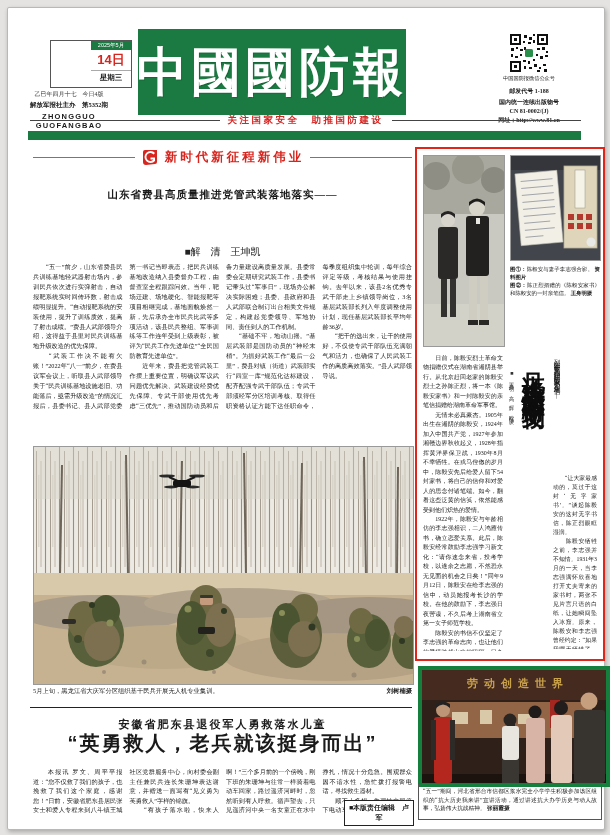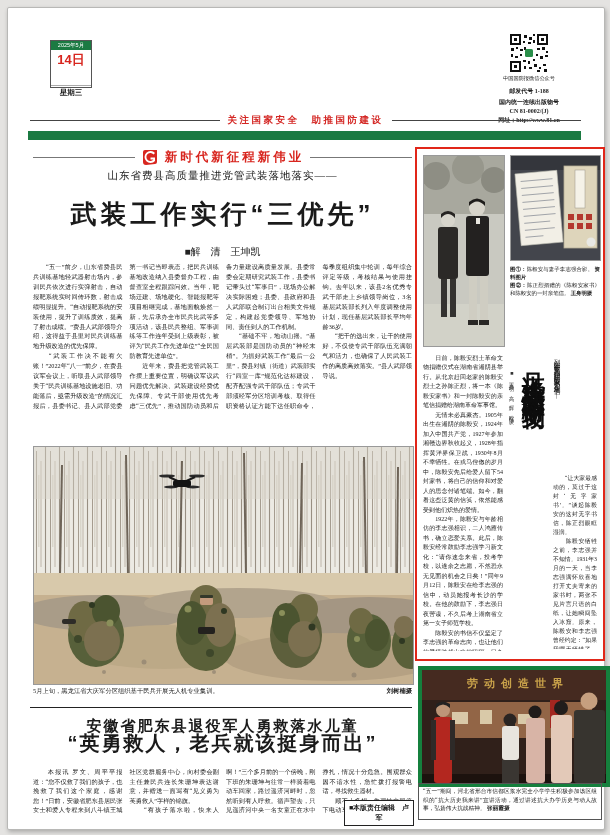--- a/index.html
+++ b/index.html
@@ -3,54 +3,54 @@
 <meta charset="utf-8">
 <style>
   html,body{margin:0;padding:0;}
   body{background:#d9d9d9;font-family:"Liberation Serif","DejaVu Serif",serif;color:#1a1a1a;}
   #shot{position:relative;width:610px;height:835px;background:#e4e3e1;overflow:hidden;}
   .page{position:absolute;left:7px;top:7px;width:596px;height:821px;background:#ffffff;
         border:1px solid #b8b8b6;border-radius:2px;box-shadow:1px 2px 4px rgba(0,0,0,.25);}
   .abs{position:absolute;}
   .ctr{text-align:center;}
   
-  .date-box{left:50px;top:40px;width:40px;height:46px;border:1px solid #555;background:#fff;}
+  .date-box{left:50px;top:40px;width:40px;height:46px;border:1px solid #555;background:#fff;padding-left:40px;}
   .date-box .m{background:#1b7a42;color:#fff;font-size:5.5px;line-height:9px;text-align:center;font-family:"Liberation Sans",sans-serif;}
   .date-box .d{color:#d8261f;font-weight:bold;font-size:13px;line-height:20px;text-align:center;font-family:"Liberation Sans",sans-serif;}
-  .date-box .w{font-size:7.5px;line-height:13px;text-align:center;border-top:1px solid #aaa;font-weight:bold;margin-top:15px;}
+  .date-box .w{font-size:7.5px;line-height:13px;text-align:center;border-top:1px solid #aaa;font-weight:bold;}
   .issue-block{left:14px;top:90px;width:110px;text-align:center;}
   .issue-block .l1{font-size:6px;color:#333;}
   .issue-block .l2{font-size:6.5px;font-weight:bold;margin-top:2px;}
   .issue-block .l3{font-size:7.5px;font-weight:bold;letter-spacing:1.2px;margin-top:2px;font-family:"Liberation Sans",sans-serif;}
   .masthead{left:138px;top:29px;width:268px;height:86px;background:#1b7a42;display:flex;align-items:center;justify-content:center;}
   .masthead .title{color:#fff;font-size:50px;font-weight:bold;letter-spacing:4px;font-family:"Liberation Serif","DejaVu Serif",serif;
                    text-shadow:1px 1px 0 rgba(0,0,0,.15);transform:scaleY(1.05);white-space:nowrap;}
   .qr-block{left:490px;top:33px;width:78px;text-align:center;}
   .qr-cap{font-size:5.2px;color:#222;margin-top:2px;}
   .qr-l{font-size:6px;font-weight:bold;margin-top:1.5px;}
   .qr-l.first{margin-top:5px;}
   .slogan-row{left:30px;top:114px;width:551px;display:flex;align-items:center;gap:8px;}
   .slogan-row .rule{flex:1;height:1px;background:#444;}
   .slogan{color:#d42724;font-weight:bold;font-size:9.5px;letter-spacing:2.5px;font-family:Liberation Serif, serif;white-space:nowrap;}
   .green-bar{left:28px;top:131px;width:553px;height:9px;background:#1b7a42;}
   
   .banner-row{left:33px;top:149px;width:379px;display:flex;align-items:center;gap:6px;}
   .banner-row .rule{flex:1;height:1px;background:#777;}
   .banner-text{color:#d8261f;font-weight:bold;font-size:12.5px;letter-spacing:3px;font-family:"Liberation Sans",sans-serif;white-space:nowrap;}
-  .m-kicker{left:33px;top:169px;width:379px;font-size:10.5px;font-weight:normal;letter-spacing:1px;}
+  .m-kicker{left:33px;top:188px;width:379px;font-size:10.5px;font-weight:bold;letter-spacing:1px;}
   .m-headline{left:33px;top:197px;width:379px;font-size:26px;font-weight:bold;letter-spacing:4px;font-family:"Liberation Sans",sans-serif;white-space:nowrap;}
   .m-byline{left:33px;top:245px;width:379px;font-size:10px;color:#222;}
   .m-body{left:33px;top:262px;width:379px;height:181px;column-count:4;column-gap:7px;
           font-size:6.2px;line-height:1.6;text-align:justify;white-space:pre-line;overflow:hidden;color:#222;}
   .m-photo{left:33px;top:446px;width:379px;height:237px;border:1px solid #999;overflow:hidden;background:#efeee9;}
   .m-caption{left:33px;top:687px;width:379px;display:flex;font-size:6.3px;color:#222;}
   .m-caption .credit{margin-left:auto;font-weight:bold;}
   .divider{left:30px;top:707px;width:382px;height:1px;background:#222;}
   
-  .b-kicker{left:33px;top:717px;width:379px;font-size:15px;font-weight:bold;letter-spacing:2px;}
+  .b-kicker{left:33px;top:717px;width:379px;font-size:11px;font-weight:bold;letter-spacing:2px;}
   .b-headline{left:33px;top:730px;width:379px;font-size:20px;font-weight:bold;letter-spacing:2px;font-family:"Liberation Sans",sans-serif;white-space:nowrap;}
   .b-body{left:33px;top:767px;width:379px;height:53px;column-count:4;column-gap:7px;
           font-size:6.2px;line-height:1.55;text-align:justify;white-space:pre-line;overflow:hidden;color:#222;}
   .editor-box{left:344px;top:800px;width:68px;border:1px solid #222;background:#fff;
               font-size:7px;font-weight:bold;text-align:center;padding:2px 0;font-family:"Liberation Sans",sans-serif;}
   
   .red-box{left:415px;top:147px;width:190px;height:514px;border:2.5px solid #e12619;background:#fff;
            box-sizing:border-box;padding:6px;}
   .rb-photos{display:flex;gap:5px;}
   .rb-right{width:90px;}
@@ -75,20 +75,28 @@
 </head>
 <body>
 
 <div id="shot">
   <div class="page"></div>
 
   <div class="abs date-box">
     <div class="m">2025年5月</div>
     <div class="d">14日</div>
     <div class="w">星期三</div>
+  </div>
+  <div class="abs issue-block">
+    <div class="l1">乙巳年四月十七　今日4版</div>
+    <div class="l2">解放军报社主办　第5352期</div>
+    <div class="l3">ZHONGGUO GUOFANGBAO</div>
+  </div>
+  <div class="abs masthead">
+    <div class="title">中國國防報</div>
   </div>
   <div class="abs qr-block">
     <svg width="40" height="40" viewBox="0 0 40 40" style="display:block;margin:0 auto;">
       <rect x="0" y="0" width="40" height="40" fill="#fff"></rect>
       <g fill="#111">
         <rect x="1" y="1" width="11" height="11"></rect>
           <rect x="28" y="1" width="11" height="11"></rect>
           <rect x="1" y="28" width="11" height="11"></rect>
       </g>
       <g fill="#fff">
@@ -148,21 +156,20 @@
   <div class="abs banner-row">
     <div class="rule"></div>
     <svg width="18" height="17" viewBox="0 0 18 17">
       <path d="M2 3 Q2 1 4 1 L16 1 L16 13 Q16 15 14 15 L5 16 Q2 16 2 13 Z" fill="#d8261f"></path>
       <path d="M12.5 5.5 A4 4 0 1 0 12.5 10.5 L9.5 10.5 L9.5 8.5 L14 8.5 L14 12 A6 6 0 1 1 14 4 Z" fill="#fff"></path>
     </svg>
     <div class="banner-text">新时代新征程新伟业</div>
     <div class="rule"></div>
   </div>
   <div class="abs m-kicker ctr">山东省费县高质量推进党管武装落地落实——</div>
-  <div class="abs m-headline ctr">武装工作实行“三优先”</div>
   <div class="abs m-byline ctr">■解　清　王坤凯</div>
   <div class="abs m-body">　　“五一”前夕，山东省费县民兵训练基地轻武器射击场内，参训民兵依次进行实弹射击，自动报靶系统实时回传环数，射击成绩明显提升。“自动报靶系统的安装使用，提升了训练质效，提高了射击成绩。”费县人武部领导介绍，这得益于县里对民兵训练基地升级改造的优先保障。
 　　“武装工作决不能有欠账！”2022年“八一”前夕，在费县议军会议上，听取县人武部领导关于“民兵训练基地设施老旧、功能落后，亟需升级改造”的情况汇报后，县委书记、县人武部党委第一书记当即表态，把民兵训练基地改造纳入县委督办工程，由督查室全程跟踪问效。当年，靶场迁建、场地硬化、智能报靶等项目相继完成，基地面貌焕然一新，先后承办全市民兵比武等多项活动，该县民兵整组、军事训练等工作连年受到上级表彰，被评为“民兵工作先进单位”“全民国防教育先进单位”。
 　　近年来，费县把党管武装工作摆上重要位置，明确议军议武问题优先解决、武装建设经费优先保障、专武干部使用优先考虑“三优先”，推动国防动员和后备力量建设高质量发展。县委常委会定期研究武装工作，县委书记带头过“军事日”，现场办公解决实际困难；县委、县政府和县人武部联合制订出台相关文件规定，构建起党委领导、军地协同、责任到人的工作机制。
 　　“基础不牢，地动山摇。”基层武装部是国防动员的“神经末梢”。为抓好武装工作“最后一公里”，费县对镇（街道）武装部实行“四室一库”规范化达标建设，配齐配强专武干部队伍；专武干部须经军分区培训考核、取得任职资格认证方能下达任职命令，每季度组织集中轮训，每年综合评定等级，考核结果与使用挂钩。去年以来，该县2名优秀专武干部走上乡镇领导岗位，3名基层武装部长列入年度调整使用计划，现任基层武装部长平均年龄36岁。
 　　“把干的选出来，让干的使用好，不仅使专武干部队伍充满朝气和活力，也确保了人民武装工作的高质高效落实。”县人武部领导说。</div>
 
   <div class="abs m-photo">
     <svg width="379" height="237" viewBox="0 0 379 237">
       <defs>

